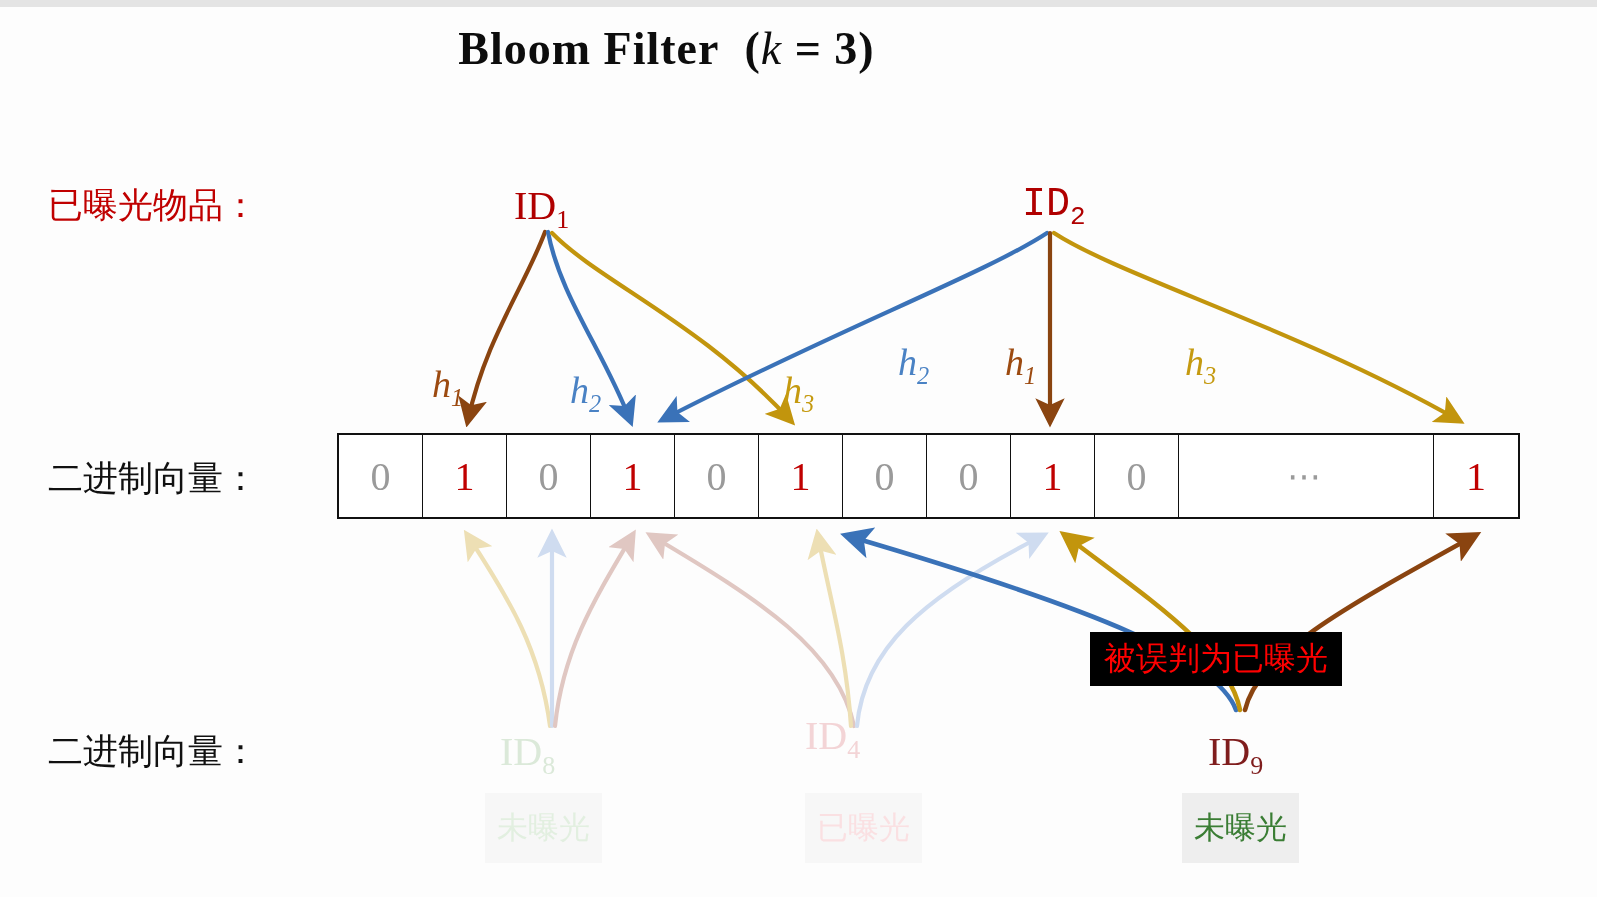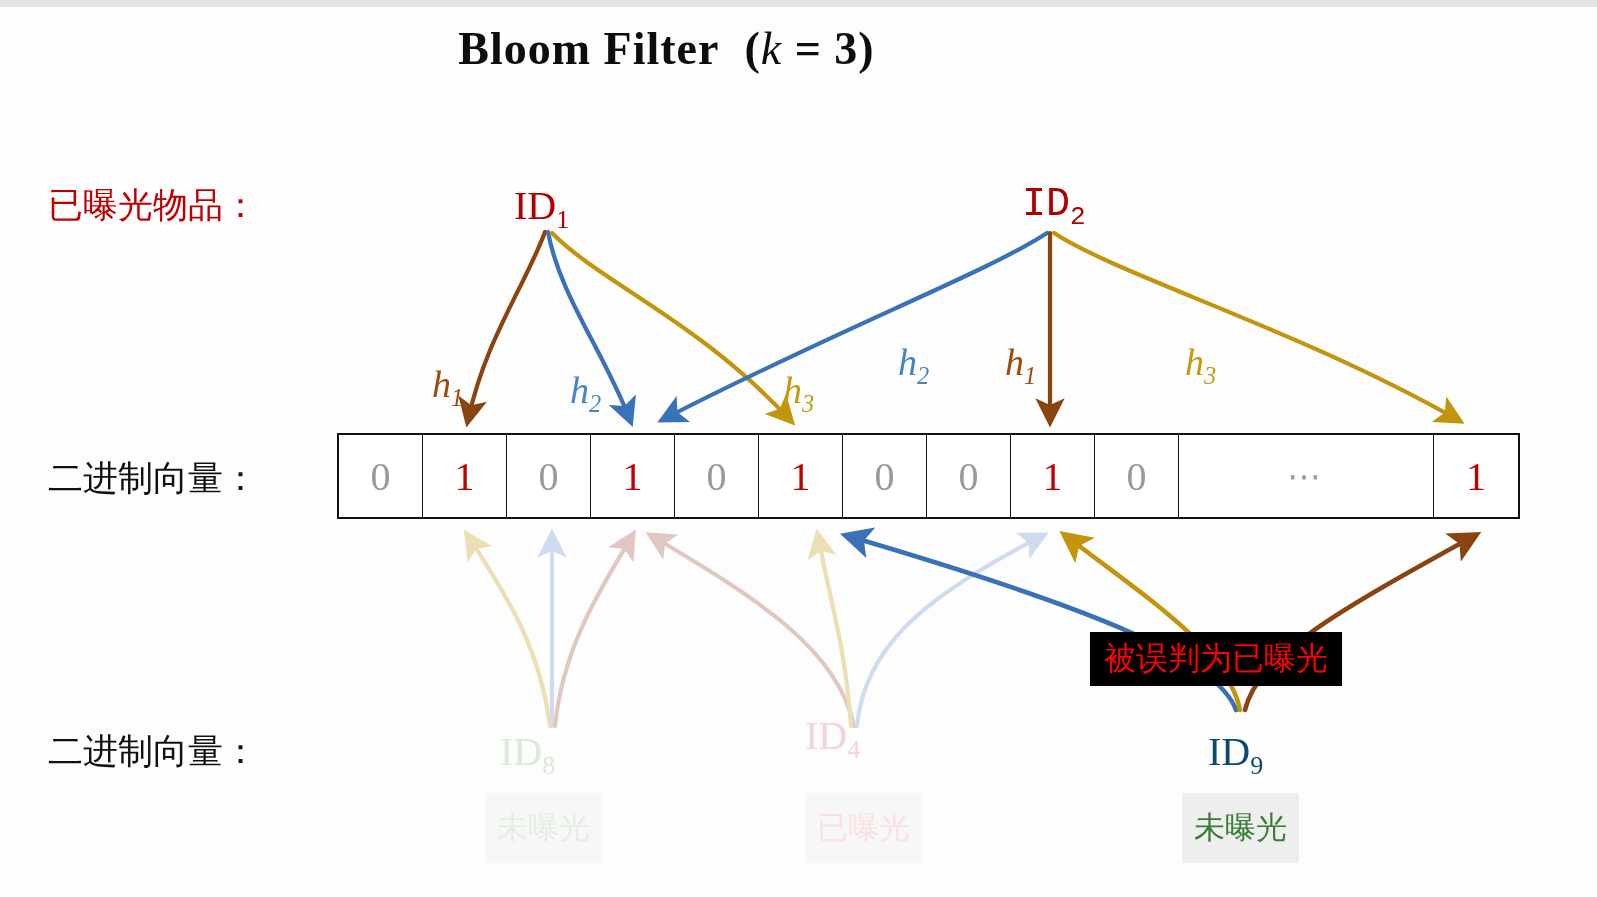--- a/index.html
+++ b/index.html
@@ -58,21 +58,21 @@
 
   
   .idbot{
     position:absolute;
     font-family:"Liberation Serif","DejaVu Serif",serif;
     font-size:40px;white-space:nowrap;text-align:center;
   }
   .idbot sub{font-size:0.65em;}
   #id8{left:500px;top:728px;color:#dbe9d9;}
   #id4{left:805px;top:712px;color:#f3d4d6;}
-  #id9{left:1208px;top:728px;color:#0c4a6e;}
+  #id9{left:1208px;top:728px;color:#7f1d1d;}
 
   .badge{
     position:absolute;
     font-family:"DejaVu Sans","Liberation Sans",sans-serif;
     font-size:31px;padding:14px 12px;white-space:nowrap;
   }
   #badge8{left:485px;top:793px;color:#e2efe0;background:#f7f7f7;}
   #badge4{left:805px;top:793px;color:#fae0e2;background:#f7f7f7;}
   #badge9{left:1182px;top:793px;color:#3a7d34;background:#eeeeee;}
 

